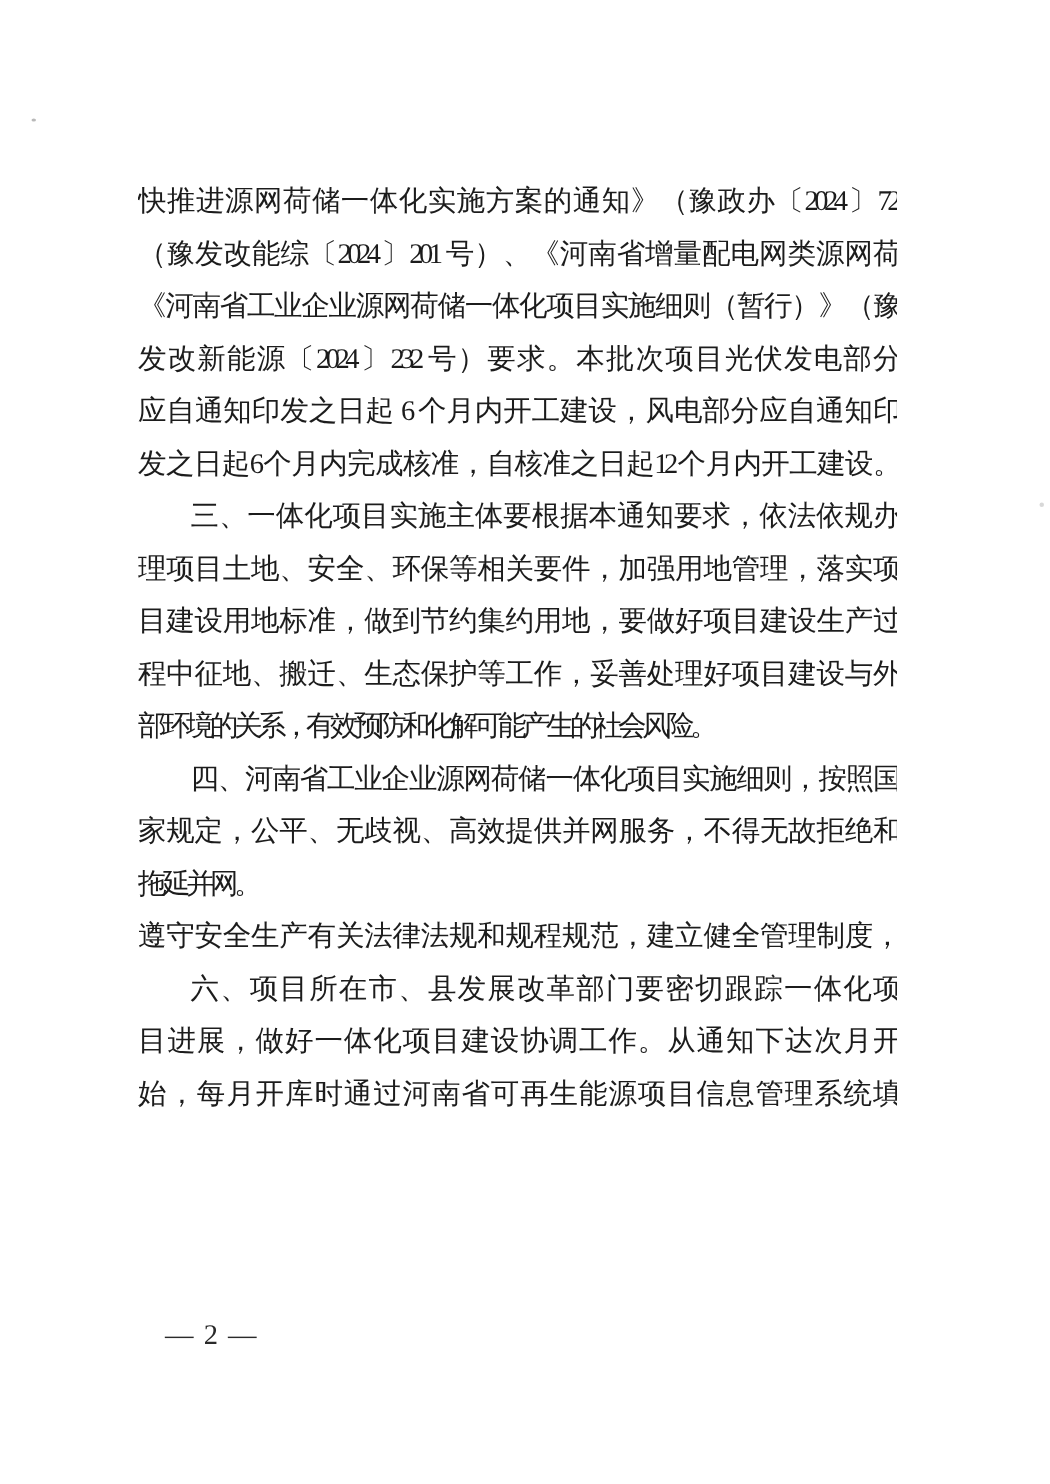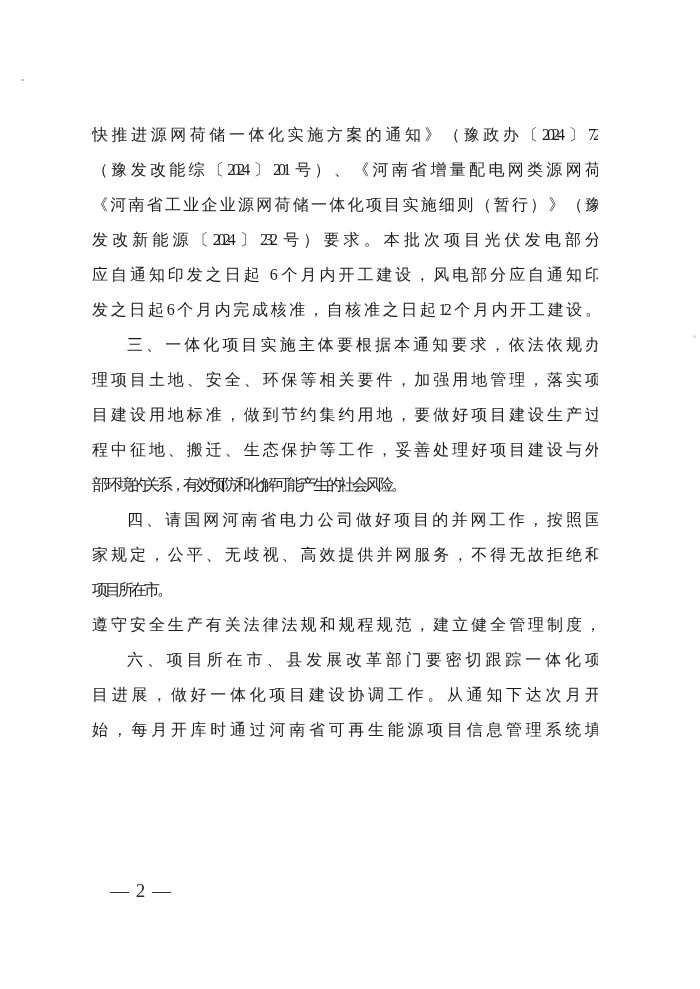--- a/index.html
+++ b/index.html
@@ -17,21 +17,21 @@
   }
   .text-block {
     position: absolute;
     left: 92px;
     top: 117px;
     width: 506px;
   }
   .line {
     height: 35px;
     line-height: 35px;
-    font-size: 16px;
+    font-size: 19px;
     letter-spacing: -3px;
     color: #1c1c1c;
     text-align: justify;
     text-align-last: justify;
     text-justify: inter-ideograph;
     overflow: hidden;
     white-space: normal;
   }
   .line.indent {
     text-indent: 35px;
@@ -80,23 +80,23 @@
     <div class="line">（豫发改能综〔2024〕201 号）、《河南省增量配电网类源网荷</div>
     <div class="line">《河南省工业企业源网荷储一体化项目实施细则（暂行）》（豫</div>
     <div class="line">发改新能源〔2024〕232 号）要求。本批次项目光伏发电部分</div>
     <div class="line">应自通知印发之日起 6 个月内开工建设，风电部分应自通知印</div>
     <div class="line">发之日起6个月内完成核准，自核准之日起12个月内开工建设。</div>
     <div class="line indent">三、一体化项目实施主体要根据本通知要求，依法依规办</div>
     <div class="line">理项目土地、安全、环保等相关要件，加强用地管理，落实项</div>
     <div class="line">目建设用地标准，做到节约集约用地，要做好项目建设生产过</div>
     <div class="line">程中征地、搬迁、生态保护等工作，妥善处理好项目建设与外</div>
     <div class="line short">部环境的关系，有效预防和化解可能产生的社会风险。</div>
-    <div class="line indent">四、请国网河南省电力公司做好项目的并网工作，按照国</div>
+    <div class="line indent">四、河南省工业企业源网荷储一体化项目实施细则，按照国</div>
     <div class="line">家规定，公平、无歧视、高效提供并网服务，不得无故拒绝和</div>
-    <div class="line short">项目所在市。</div>
+    <div class="line short">拖延并网。</div>
     <div class="line">遵守安全生产有关法律法规和规程规范，建立健全管理制度，</div>
     <div class="line indent">六、项目所在市、县发展改革部门要密切跟踪一体化项</div>
     <div class="line">目进展，做好一体化项目建设协调工作。从通知下达次月开</div>
     <div class="line">始，每月开库时通过河南省可再生能源项目信息管理系统填</div>
   </div>
 
   <div class="page-number">— 2 —</div>
 
 </div>
 

